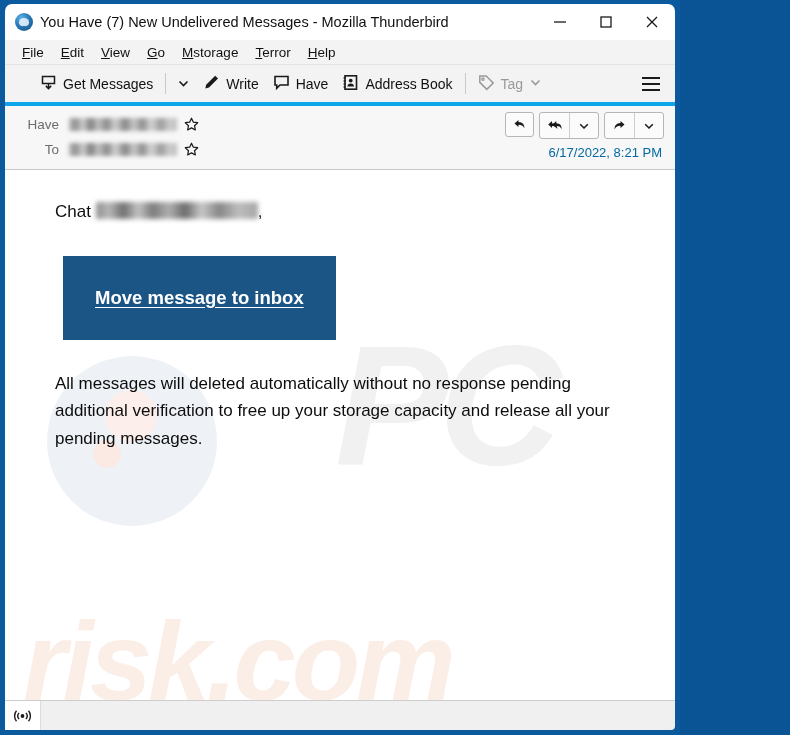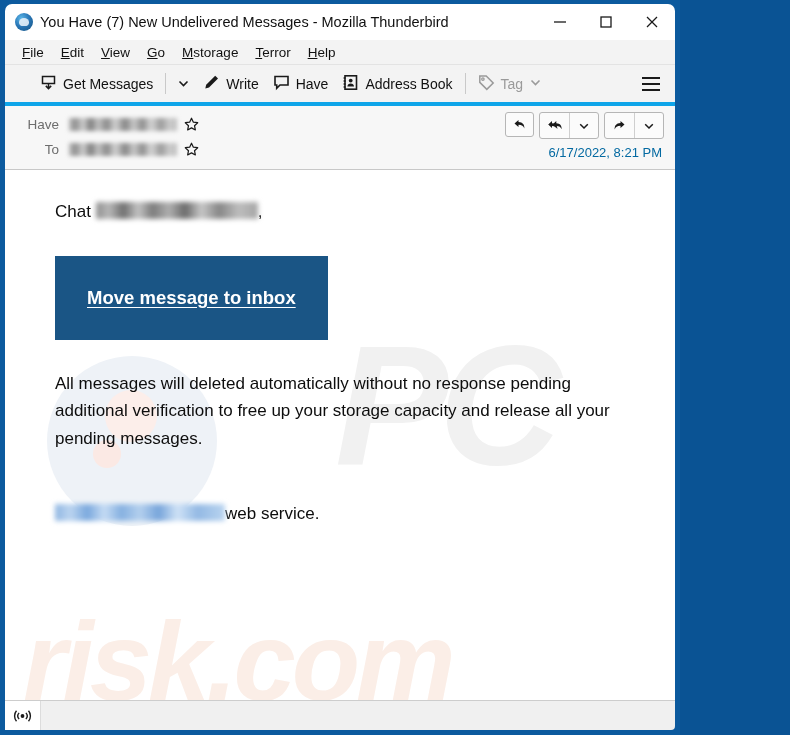--- a/index.html
+++ b/index.html
@@ -284,21 +284,21 @@
       #b4d0ee 50%, #76a4da 61%, #cfe2f6 72%, #93b9e4 84%, #b9d4f0 100%);
     width: 170px;
   }
   .cta {
     display: inline-block;
     background: #1a5585;
     color: #ffffff;
     font-weight: bold;
     font-size: 18.5px;
     padding: 27px 32px;
-    margin: 2px 0 30px 0;
+    margin: 2px 0 30px 8px;
     min-width: 260px;
     text-align: center;
     text-decoration: none;
   }
   .cta span { text-decoration: underline; text-underline-offset: 3px; }
   .gap { height: 22px; }
 
   
   .statusbar {
     height: 30px;
@@ -497,23 +497,20 @@
 
 
       <a class="cta" href="#">
         <span>Move message to inbox</span>
       </a>
 
       <div class="para">All messages will deleted automatically without no response pending additional verification to free up your storage capacity and release all your pending messages.</div>
 
       <div class="gap"></div>
 
-      <div class="para">
-        <span class="blur-inline link"></span><span>web service.</span>
-      </div>
     </div>
   </div>
 
   <div class="statusbar">
     <div class="status-icon">
       <svg width="19" height="16" viewBox="0 0 19 16">
         <circle cx="9.5" cy="8" r="1.9" fill="#1a1a1a"></circle>
         <path d="M6.1 4.9a4.6 4.6 0 000 6.2" fill="none" stroke="#1a1a1a" stroke-width="1.4"></path>
         <path d="M12.9 4.9a4.6 4.6 0 010 6.2" fill="none" stroke="#1a1a1a" stroke-width="1.4"></path>
         <path d="M3.5 2.8a8 8 0 000 10.4" fill="none" stroke="#1a1a1a" stroke-width="1.4"></path>

